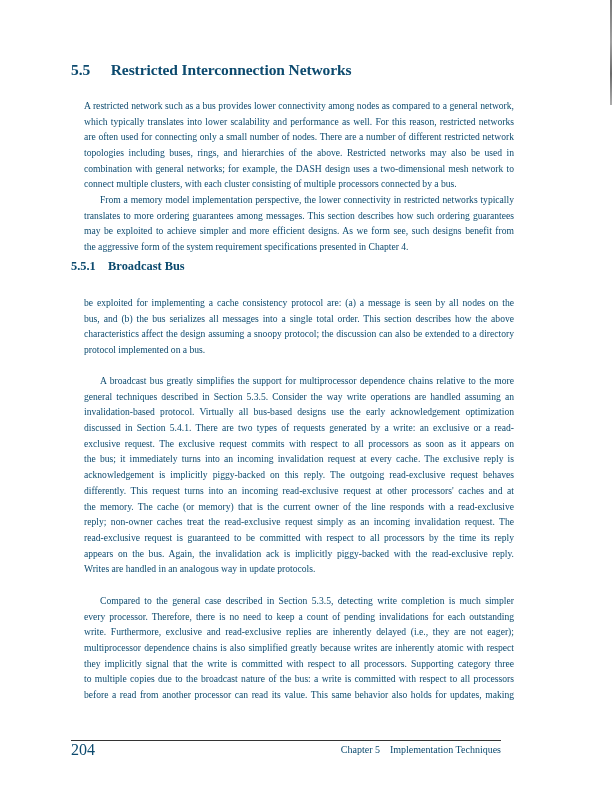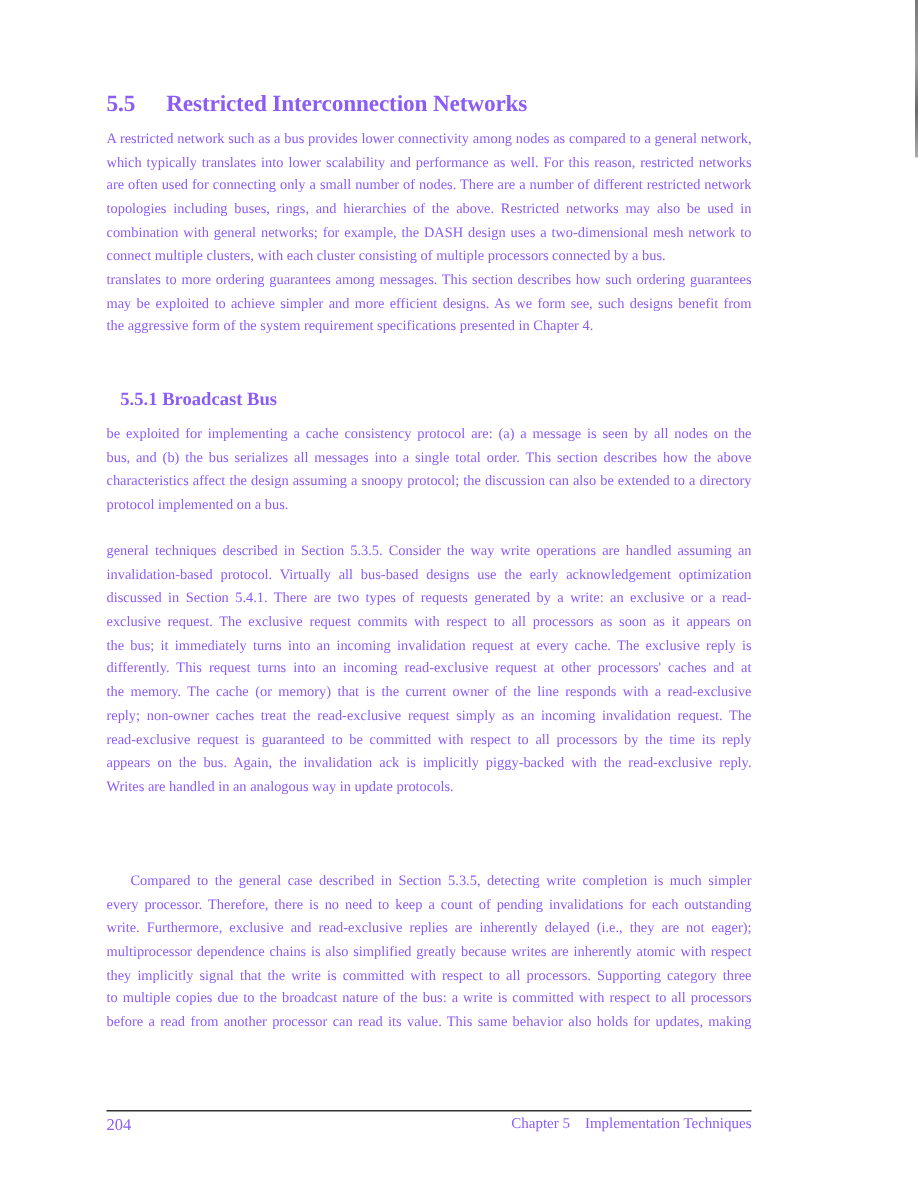--- a/index.html
+++ b/index.html
@@ -1,50 +1,50 @@
 <!DOCTYPE html>
 <html><head>
 <meta charset="utf-8">
 <style>
   html, body { margin: 0; padding: 0; background: #ffffff; }
   body { width: 612px; height: 791px; position: relative; overflow: hidden; }
   .page {
     position: absolute; left: 0; top: 0; width: 612px; height: 791px;
-    background: #ffffff; color: #8b5cf6;
+    background: #ffffff; color: #0c4a6e;
     font-family: "Liberation Serif", "DejaVu Serif", serif;
   }
   .scan-edge {
     position: absolute; left: 610px; top: 0; width: 2px; height: 105px;
     background: linear-gradient(#555, #888 40%, #444 70%, #999);
     opacity: 0.8;
   }
   h2.sec {
     position: absolute; left: 71px; top: 61px; margin: 0;
     font-size: 15.5px; font-weight: bold; white-space: nowrap; letter-spacing: -0.1px;
   }
   h2.sec .num { display: inline-block; width: 36px; }
   h3.subsec {
     position: absolute; left: 71px; top: 259px; margin: 0;
-    font-size: 12.4px; font-weight: bold; white-space: nowrap; text-align: right;
+    font-size: 12.4px; font-weight: bold; white-space: nowrap;
   }
   h3.subsec .num { display: inline-block; width: 34px; }
-  .para { position: absolute; left: 71px; width: 430px; margin: 0; }
+  .para { position: absolute; left: 71px; width: 430px; margin: 13px; }
   .line {
     display: block; height: 15.7px; line-height: 15.7px;
     font-size: 9.6px; white-space: nowrap;
     text-align: justify; text-align-last: justify;
   }
   .line.last { text-align-last: left; }
   .line.indent { padding-left: 16px; }
   .footer-rule {
     position: absolute; left: 71px; top: 740px; width: 430px; height: 1px;
     background: #333;
   }
   .footer-page {
-    position: absolute; left: 71px; top: 744px; font-size: 11px; line-height: 12px;
+    position: absolute; left: 71px; top: 744px; font-size: 16px; line-height: 12px;
   }
   .footer-chapter {
     position: absolute; right: 111px; top: 744px; font-size: 10px; line-height: 12px; white-space: nowrap;
   }
   .footer-chapter .gap { display: inline-block; width: 10px; }
 </style>
 </head>
 <body>
 
 <div class="page">
@@ -57,42 +57,45 @@
 
   <div class="para" id="intro-0" style="top:85px;">
       <span class="line">A restricted network such as a bus provides lower connectivity among nodes as compared to a general network,</span>
       <span class="line">which typically translates into lower scalability and performance as well. For this reason, restricted networks</span>
       <span class="line">are often used for connecting only a small number of nodes. There are a number of different restricted network</span>
       <span class="line">topologies including buses, rings, and hierarchies of the above. Restricted networks may also be used in</span>
       <span class="line">combination with general networks; for example, the DASH design uses a two-dimensional mesh network to</span>
       <span class="line last">connect multiple clusters, with each cluster consisting of multiple processors connected by a bus.</span>
     </div>
   <div class="para" id="intro-1" style="top:179px;">
+      <span class="line indent">From a memory model implementation perspective, the lower connectivity in restricted networks typically</span>
       <span class="line">translates to more ordering guarantees among messages. This section describes how such ordering guarantees</span>
       <span class="line">may be exploited to achieve simpler and more efficient designs. As we form see, such designs benefit from</span>
       <span class="line last">the aggressive form of the system requirement specifications presented in Chapter 4.</span>
     </div>
 
   <h3 class="subsec">
     <span class="num">5.5.1</span>
     <span>Broadcast Bus</span>
   </h3>
 
   <div class="para" id="sub-0" style="top:282px;">
       <span class="line">be exploited for implementing a cache consistency protocol are: (a) a message is seen by all nodes on the</span>
       <span class="line">bus, and (b) the bus serializes all messages into a single total order. This section describes how the above</span>
       <span class="line">characteristics affect the design assuming a snoopy protocol; the discussion can also be extended to a directory</span>
       <span class="line last">protocol implemented on a bus.</span>
     </div>
   <div class="para" id="sub-1" style="top:360px;">
+      <span class="line indent">A broadcast bus greatly simplifies the support for multiprocessor dependence chains relative to the more</span>
       <span class="line">general techniques described in Section 5.3.5. Consider the way write operations are handled assuming an</span>
       <span class="line">invalidation-based protocol. Virtually all bus-based designs use the early acknowledgement optimization</span>
       <span class="line">discussed in Section 5.4.1. There are two types of requests generated by a write: an exclusive or a read-</span>
       <span class="line">exclusive request. The exclusive request commits with respect to all processors as soon as it appears on</span>
       <span class="line">the bus; it immediately turns into an incoming invalidation request at every cache. The exclusive reply is</span>
+      <span class="line">acknowledgement is implicitly piggy-backed on this reply. The outgoing read-exclusive request behaves</span>
       <span class="line">differently. This request turns into an incoming read-exclusive request at other processors' caches and at</span>
       <span class="line">the memory. The cache (or memory) that is the current owner of the line responds with a read-exclusive</span>
       <span class="line">reply; non-owner caches treat the read-exclusive request simply as an incoming invalidation request. The</span>
       <span class="line">read-exclusive request is guaranteed to be committed with respect to all processors by the time its reply</span>
       <span class="line">appears on the bus. Again, the invalidation ack is implicitly piggy-backed with the read-exclusive reply.</span>
       <span class="line last">Writes are handled in an analogous way in update protocols.</span>
     </div>
   <div class="para" id="sub-2" style="top:580px;">
       <span class="line indent">Compared to the general case described in Section 5.3.5, detecting write completion is much simpler</span>
       <span class="line">every processor. Therefore, there is no need to keep a count of pending invalidations for each outstanding</span>

